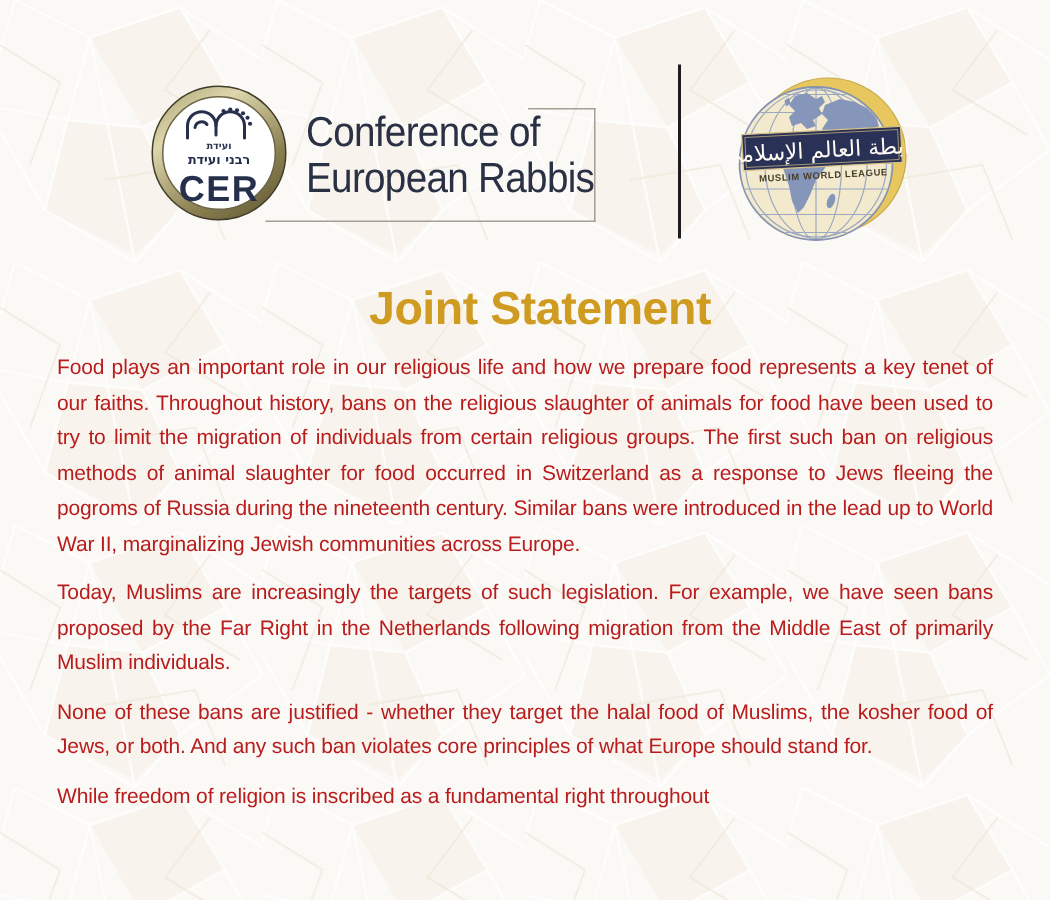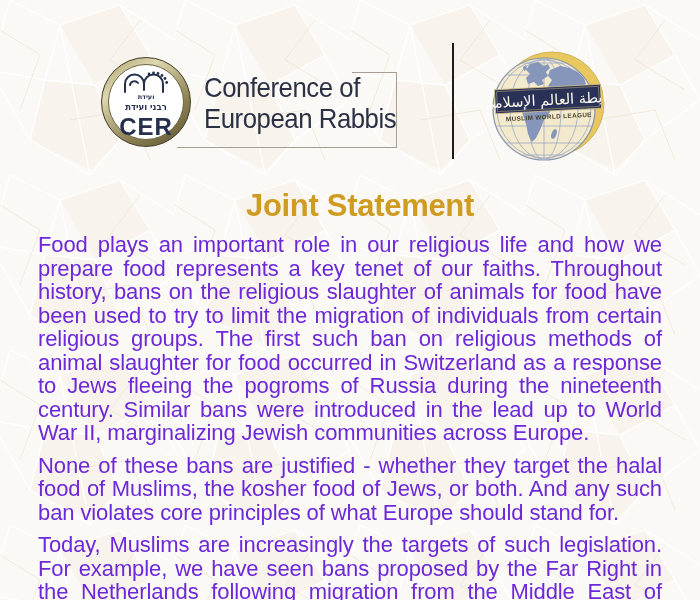--- a/index.html
+++ b/index.html
@@ -44,22 +44,22 @@
   
   .title{
     left:0;right:0;top:188px;text-align:center;
     font-size:31px;font-weight:700;color:#cf9c21;letter-spacing:-0.3px;
   }
 
   
   .body{left:38px;top:233px;width:624px;}
   .body p{
     margin:0 0 9px 0;
-    font-size:22px;line-height:23.5px;letter-spacing:-0.1px;
-    text-align:justify;color:#6d28d9;
+    font-size:14px;line-height:23.5px;letter-spacing:-0.1px;
+    text-align:justify;color:#b91c1c;
   }
 </style>
 </head>
 <body>
 
 <div class="page">
 
   <svg class="bg-pattern" width="700" height="600" xmlns="http://www.w3.org/2000/svg">
     <defs>
       <pattern id="geo" width="175" height="175" patternUnits="userSpaceOnUse">
@@ -159,18 +159,18 @@
           <text x="58" y="69" text-anchor="middle" font-family="Liberation Sans, sans-serif" font-size="6.3" font-weight="bold" letter-spacing="0.4" fill="#453f2b">MUSLIM WORLD LEAGUE</text>
         </g>
       </svg>
     </div>
   </header>
 
   <h1 class="layer title" style="margin:0;padding-left:20px;">Joint Statement</h1>
 
   <main class="layer body">
     <p>Food plays an important role in our religious life and how we prepare food represents a key tenet of our faiths. Throughout history, bans on the religious slaughter of animals for food have been used to try to limit the migration of individuals from certain religious groups. The first such ban on religious methods of animal slaughter for food occurred in Switzerland as a response to Jews fleeing the pogroms of Russia during the nineteenth century. Similar bans were introduced in the lead up to World War II, marginalizing Jewish communities across Europe.</p>
+    <p>Today, Muslims are increasingly the targets of such legislation. For example, we have seen bans proposed by the Far Right in the Netherlands following migration from the Middle East of primarily Muslim individuals.</p>
     <p>None of these bans are justified - whether they target the halal food of Muslims, the kosher food of Jews, or both. And any such ban violates core principles of what Europe should stand for.</p>
-    <p>Today, Muslims are increasingly the targets of such legislation. For example, we have seen bans proposed by the Far Right in the Netherlands following migration from the Middle East of primarily Muslim individuals.</p>
     <p>While freedom of religion is inscribed as a fundamental right throughout</p>
   </main>
 
 </div>
 
 </body></html>

